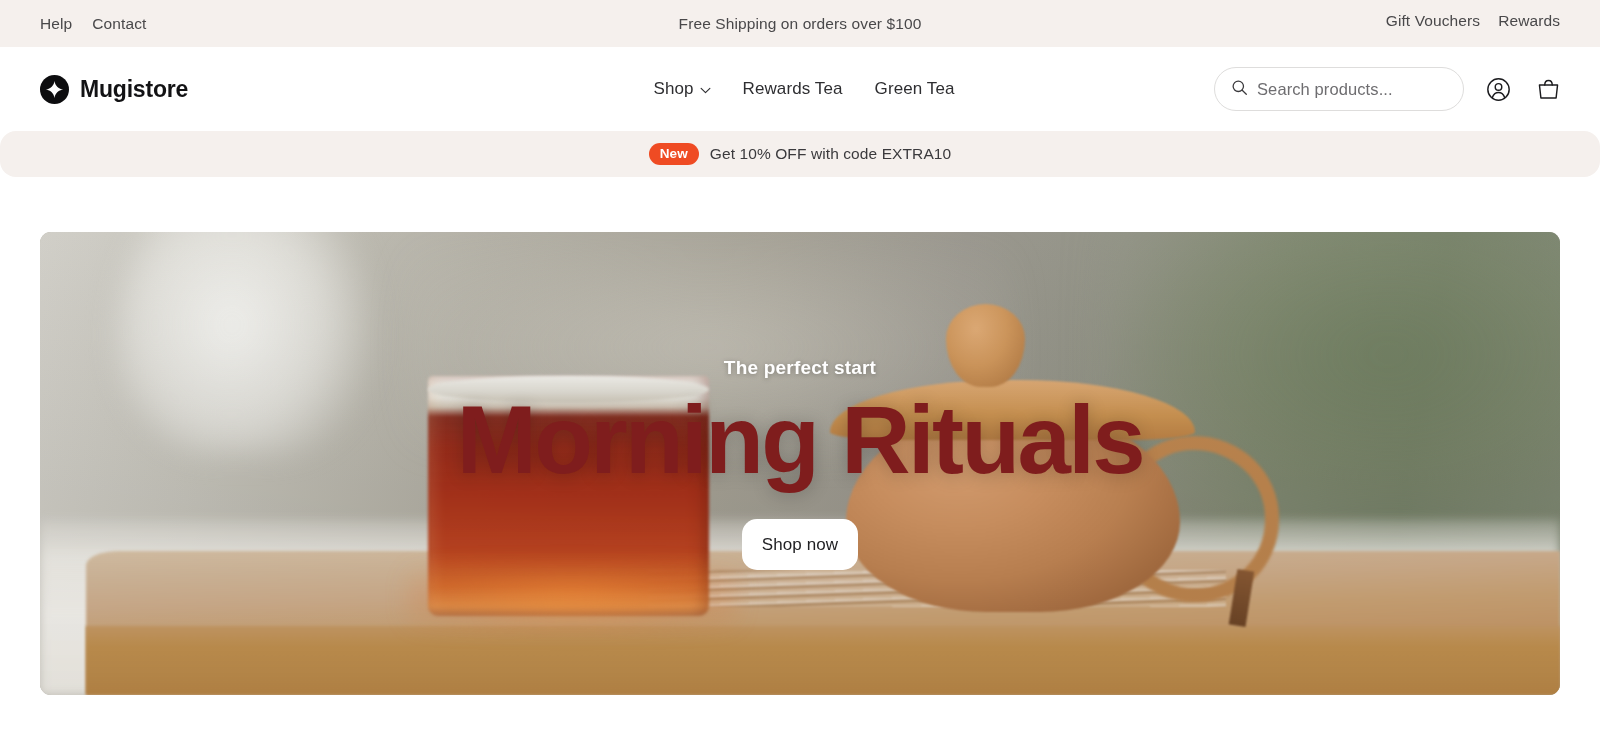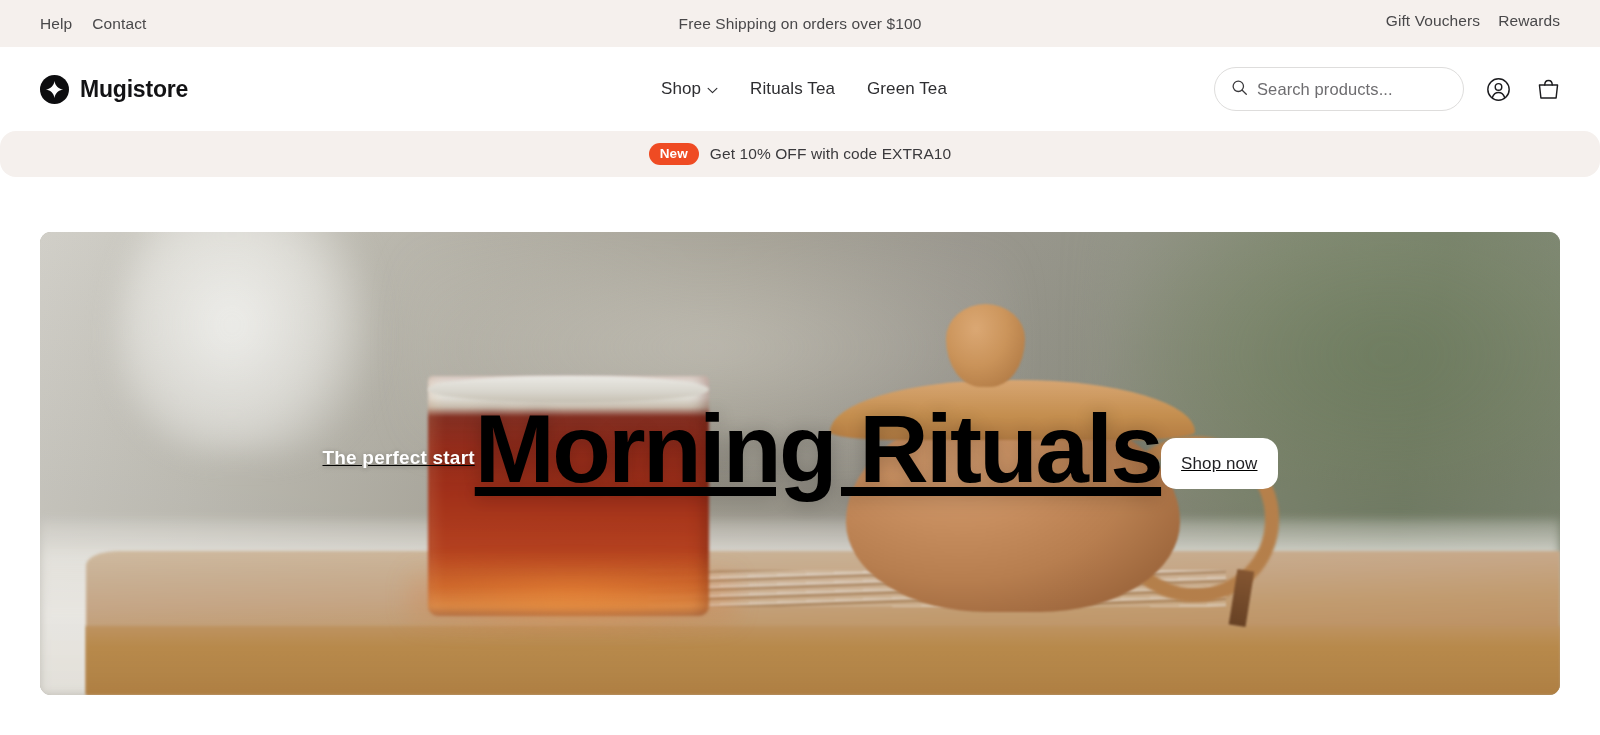--- a/index.html
+++ b/index.html
@@ -377,38 +377,37 @@
     background: linear-gradient(180deg,
         rgba(255,255,255,0.04) 0%, rgba(0,0,0,0.04) 55%,
         rgba(0,0,0,0.06) 100%);
   }
 
   
   .hero-content {
     position: absolute;
     inset: 0;
     display: flex;
-    flex-direction: row;
+    flex-direction: column;
     align-items: center;
     justify-content: center;
     text-align: center;
-    text-decoration: underline;
   }
   .hero-eyebrow {
     font-size: 19px;
     font-weight: bold;
     color: #ffffff;
     letter-spacing: 0.2px;
     text-shadow: 0 1px 5px rgba(0,0,0,0.28);
     margin-bottom: 12px;
   }
   .hero-title {
     font-size: 96px;
     font-weight: bold;
-    color: #000000;
+    color: #7f1d1d;
     letter-spacing: -2.6px;
     line-height: 1.02;
     text-shadow: 0 2px 18px rgba(0,0,0,0.22);
     margin-bottom: 30px;
   }
   .hero-cta {
     background: #ffffff;
     color: #1f1f22;
     font-size: 17px;
     font-family: "Liberation Sans", sans-serif;
@@ -454,21 +453,21 @@
   <nav class="mainnav">
     <span class="nav-item">
       <span>Shop</span>
       <span>
         <svg width="11" height="7" viewBox="0 0 12 8" aria-hidden="true">
           <path d="M1 1.6 L6 6.4 L11 1.6" fill="none" stroke="#2e2e31" stroke-width="1.3" stroke-linecap="round" stroke-linejoin="round"></path>
         </svg>
       </span>
     </span>
     <span class="nav-item">
-      <span>Rituals Tea</span>
+      <span>Rewards Tea</span>
     </span>
     <span class="nav-item">
       <span>Green Tea</span>
     </span>
   </nav>
 
   <div class="header-right">
 
     <div class="search-box">
       <span>

